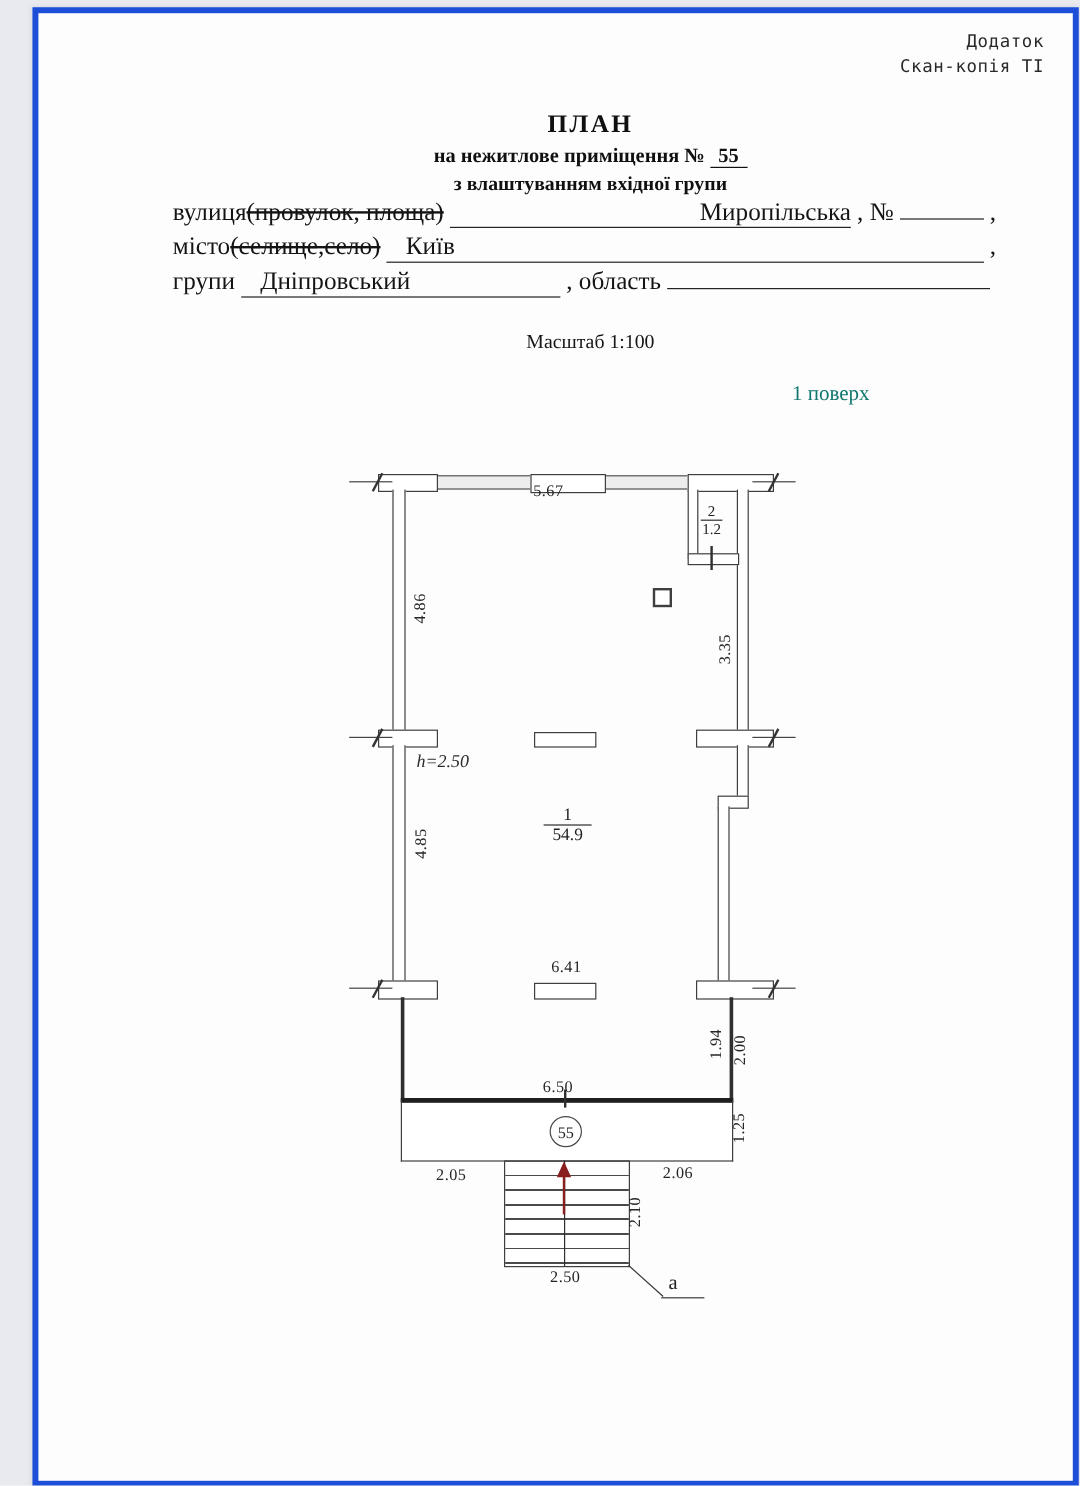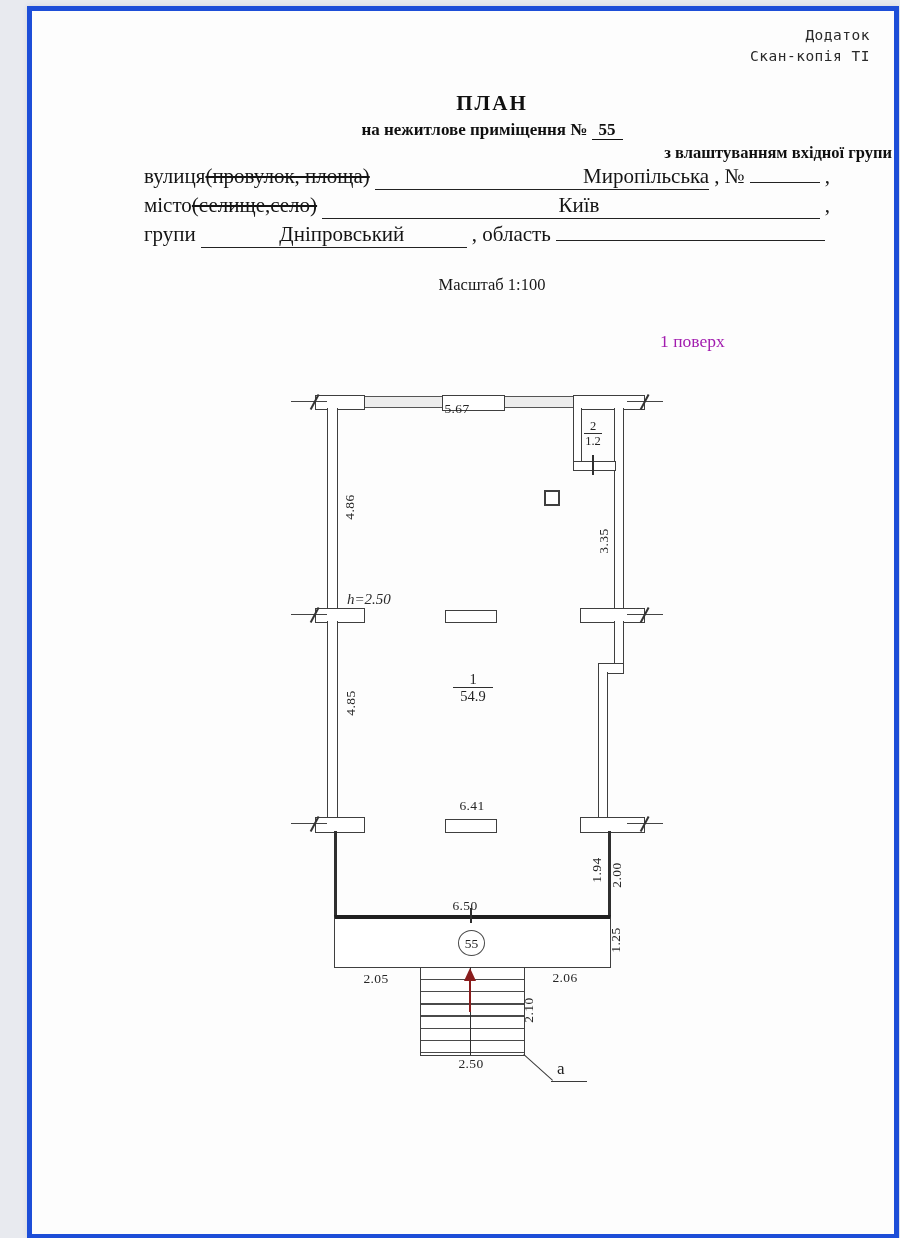--- a/index.html
+++ b/index.html
@@ -11,35 +11,35 @@
 
   
   .corner{right:24px;top:14px;text-align:right;font-family:"DejaVu Sans Mono",monospace;
           font-size:14.5px;line-height:21px;color:#2a2a2a;letter-spacing:.5px;}
 
   
   .titleblock{left:60px;top:80px;width:800px;text-align:center;color:#101010;}
   .t1{font-size:21px;font-weight:bold;letter-spacing:2px;}
   .t2{font-size:17px;font-weight:bold;margin-top:4px;}
   .t2 .num{border-bottom:1.6px solid #111;padding:0 7px;}
-  .t3{font-size:16.5px;font-weight:bold;margin-top:3px;text-align:right;}
+  .t3{font-size:16.5px;font-weight:bold;margin-top:3px;}
 
   
   .form{left:112px;top:153px;width:686px;font-size:21px;color:#141414;}
   .frow{display:flex;align-items:baseline;height:29px;white-space:pre;}
-  .fill{border-bottom:1.4px solid #222;margin:0 5px;white-space:normal;text-align:center;}
+  .fill{border-bottom:1.4px solid #222;margin:0 5px;white-space:normal;}
   .struck{text-decoration:line-through;}
   .f-street{flex:1;text-align:right;}
   .f-no{width:70px;}
   .f-city{flex:1;padding-left:16px;}
   .f-district{width:250px;padding-left:16px;}
   .f-oblast{flex:1;}
 
   .scale{left:370px;top:264px;width:180px;text-align:center;font-size:16.5px;color:#161616;}
-  .floor{left:628px;top:320px;font-size:17.5px;color:#a21caf;}
+  .floor{left:628px;top:306px;font-size:17.5px;color:#0f766e;}
 
   
   .blk{border:1.7px solid #3f3f3f;background:#fff;}
   .win{border-top:1.7px solid #555;border-bottom:1.7px solid #555;background:#ededed;}
   .wv{border-left:1.6px solid #3f3f3f;border-right:1.6px solid #3f3f3f;background:#fff;}
   .ln{background:#2f2f2f;}
   .tick{background:#333;height:1.7px;width:17px;transform:rotate(-62deg);}
   .ext{background:#444;height:1.2px;width:36px;}
 
   .dim{font-size:13.5px;color:#262626;text-align:center;letter-spacing:.4px;}
@@ -157,21 +157,21 @@
     <div class="a dim" style="left:409px;top:1045px;width:60px;">2.50</div>
 
     <div class="a dim dimv" style="left:298px;top:488px;">4.86</div>
     <div class="a dim dimv" style="left:552px;top:522px;">3.35</div>
     <div class="a dim dimv" style="left:299px;top:684px;">4.85</div>
     <div class="a dim dimv" style="left:545px;top:851px;">1.94</div>
     <div class="a dim dimv" style="left:565px;top:856px;">2.00</div>
     <div class="a dim dimv" style="left:564px;top:921px;">1.25</div>
     <div class="a dim dimv" style="left:477px;top:991px;">2.10</div>
 
-    <div class="a hnote" style="left:315px;top:580px;">h=2.50</div>
+    <div class="a hnote" style="left:315px;top:616px;">h=2.50</div>
     <div class="a frac frac1">
       <span class="fn">1</span>
       <span class="fd">54.9</span>
     </div>
     <div class="a frac frac2">
       <span class="fn">2</span>
       <span class="fd">1.2</span>
     </div>
     <div class="a badge">55</div>
     <div class="a entr">а</div>

